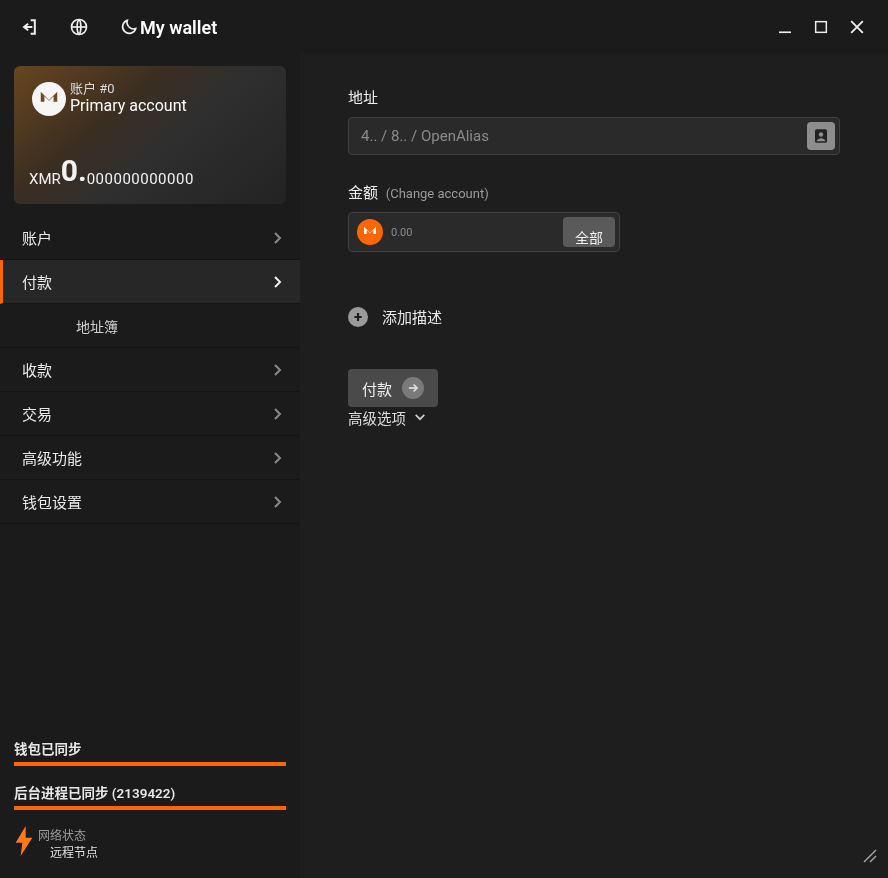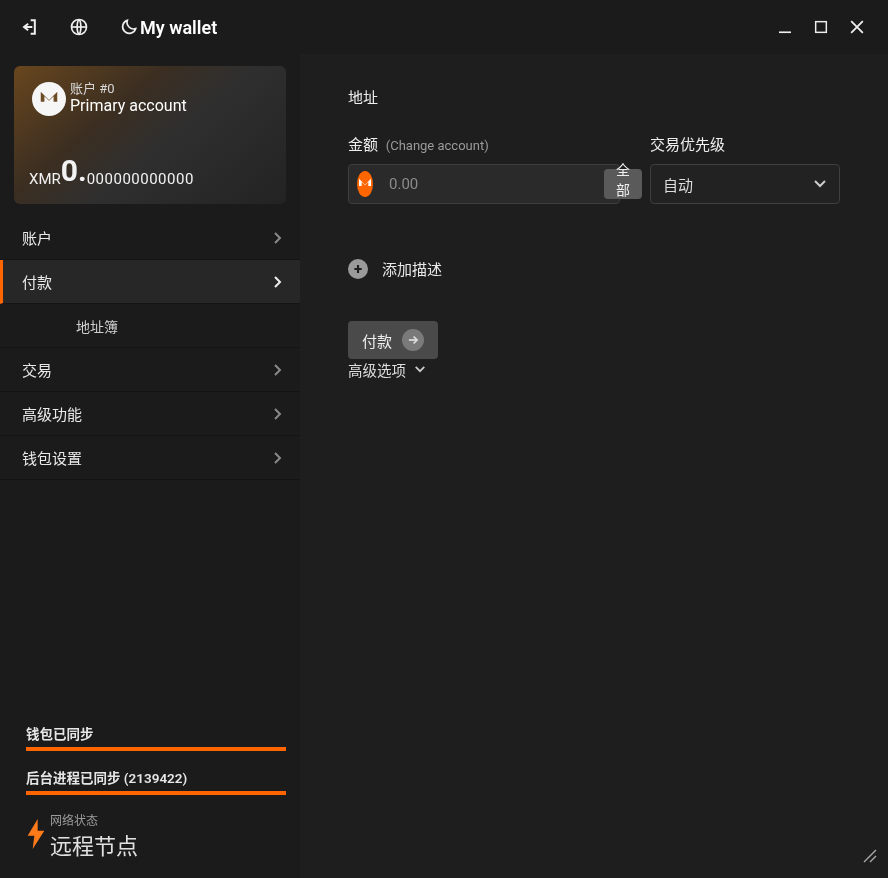--- a/index.html
+++ b/index.html
@@ -47,27 +47,27 @@
     height: 44px; display: flex; align-items: center; justify-content: space-between;
     padding: 0 18px 0 22px; font-size: 15px; color: #eaeaea;
     border-bottom: 1px solid #141414; cursor: pointer;
   }
   .nav-item.active { background: #272727; border-left: 3px solid #ff6600; padding-left: 19px; }
   .nav-sub { padding-left: 76px; font-size: 14px; color: #d0d0d0; }
   .chev { color: #8a8a8a; }
   .chev svg { display:block; }
 
   
-  .status-block { margin-top: auto; padding: 0 14px 18px 26px; font-size: 13.5px; }
+  .status-block { margin-top: auto; padding: 0 14px 18px 14px; font-size: 13.5px; }
   .status-line { color: #e6e6e6; margin-bottom: 4px; font-weight: 600; }
   .progress { height: 4px; width: 100%; background: #ff6600; margin-bottom: 16px; }
   .net-row { display: flex; align-items: center; gap: 4px; margin-top: 8px; }
   .net-row .bolt { color: #ff7b1a; font-size: 26px; line-height: 1; }
   .net-text small { display: block; color: #9b9b9b; font-size: 12px; }
-  .net-text span  { font-size: 22px; color: #e0e0e0; }
+  .net-text span  { font-size: 12px; color: #e0e0e0; margin-left: 12px; }
 
   
   .field-label { font-size: 15px; color: #eee; margin-bottom: 10px; }
   .field-label .hint { color: #9a9a9a; font-size: 13px; margin-left: 4px; }
   .row { display: flex; gap: 30px; margin-top: 26px; }
 
   .address-wrap { position: relative; }
   .address-input {
     width: 100%; height: 38px; border: 1px solid #3f3f3f; background: #2a2a2a;
     border-radius: 4px; color: #ddd; font-size: 15px; padding: 0 48px 0 12px;
@@ -79,21 +79,21 @@
     cursor: pointer;
   }
 
   .amount-col { width: 272px; }
   .amount-box { display: flex; align-items: center; border: 1px solid #3f3f3f; background: #2a2a2a;
     border-radius: 4px; height: 40px; padding: 0 4px 0 8px; }
   .amount-box .xmr-chip {
     width: 26px; height: 26px; border-radius: 50%; background: #ff6600;
     display: flex; align-items: center; justify-content: center; color: #fff; font-weight: 800; font-size: 15px;
   }
-  .amount-box input { flex: 1; background: transparent; border: none; color: #f97316; font-size: 15px; padding: 0 16px; outline: none; }
+  .amount-box input { flex: 1; background: transparent; border: none; color: #f97316; font-size: 11px; padding: 0 8px; outline: none; }
   .amount-box input::placeholder { color: #8b8b8b; }
   .amount-box .all-btn { background: #5a5a5a; color: #eee; border-radius: 4px; height: 30px; padding: 0 12px;
     display:flex; align-items:flex-end; font-size: 14px; cursor:pointer; }
 
   .prio-col { flex: 1; }
   .select {
     height: 40px; border: 1px solid #3f3f3f; background: #222; border-radius: 4px;
     display: flex; align-items: center; justify-content: space-between; padding: 0 12px;
     color: #ddd; font-size: 15px; cursor: pointer;
   }
@@ -202,20 +202,28 @@
       <div class="nav-item active">
         <span>付款</span>
         <span class="chev" style="color:#eee">
             <svg width="10" height="14" viewBox="0 0 10 14" fill="none" stroke="currentColor" stroke-width="2">
               <path d="M3 2l5 5-5 5"></path>
             </svg>
           </span>
       </div>
       <div class="nav-sub">
         <span>地址簿</span>
+      </div>
+      <div class="nav-item">
+        <span>收款</span>
+        <span class="chev">
+            <svg width="10" height="14" viewBox="0 0 10 14" fill="none" stroke="currentColor" stroke-width="2">
+              <path d="M3 2l5 5-5 5"></path>
+            </svg>
+          </span>
       </div>
       <div class="nav-item">
         <span>交易</span>
         <span class="chev">
             <svg width="10" height="14" viewBox="0 0 10 14" fill="none" stroke="currentColor" stroke-width="2">
               <path d="M3 2l5 5-5 5"></path>
             </svg>
           </span>
       </div>
       <div class="nav-item">
@@ -251,51 +259,50 @@
           <small>网络状态</small>
           <span>远程节点</span>
         </div>
       </div>
     </div>
   </div>
 
   <div class="main">
 
     <div class="field-label">地址</div>
+    <div class="address-wrap">
+      <input class="address-input" placeholder="4.. / 8.. / OpenAlias" style="">
+      <div class="addr-book-btn">
+        <svg width="18" height="18" viewBox="0 0 24 24" fill="#222">
+          <rect x="4" y="3" width="16" height="18" rx="2" fill="#222"></rect>
+          <circle cx="12" cy="10" r="3" fill="#8d8d8d"></circle>
+          <path d="M6 19c1-3 4-4 6-4s5 1 6 4" fill="#8d8d8d"></path>
+        </svg>
+      </div>
+    </div>
 
     <div class="row">
       <div class="amount-col">
         <div class="field-label">
           <span>金额</span>
           <span class="hint">(Change account)</span>
         </div>
         <div class="amount-box">
           <div class="xmr-chip">
             <svg width="16" height="16" viewBox="0 0 24 24">
                 <path fill="#fff" d="M3 4v11h4V9l5 5 5-5v6h4V4l-9 9z"></path>
               </svg>
           </div>
           <input placeholder="0.00" style="">
           <div class="all-btn">
             <span>全部</span>
           </div>
         </div>
       </div>
 
-      <div class="prio-col">
-        <div class="field-label">交易优先级</div>
-        <div class="select">
-          <span>自动</span>
-          <span>
-            <svg width="14" height="10" viewBox="0 0 14 10" fill="none" stroke="#ccc" stroke-width="2">
-                <path d="M2 2l5 5 5-5"></path>
-              </svg>
-          </span>
-        </div>
-      </div>
     </div>
 
     <div class="add-desc">
       <div class="plus">+</div>
       <span>添加描述</span>
     </div>
 
     <div class="pay-btn">
       <span>付款</span>
       <div class="arrow-circ">

